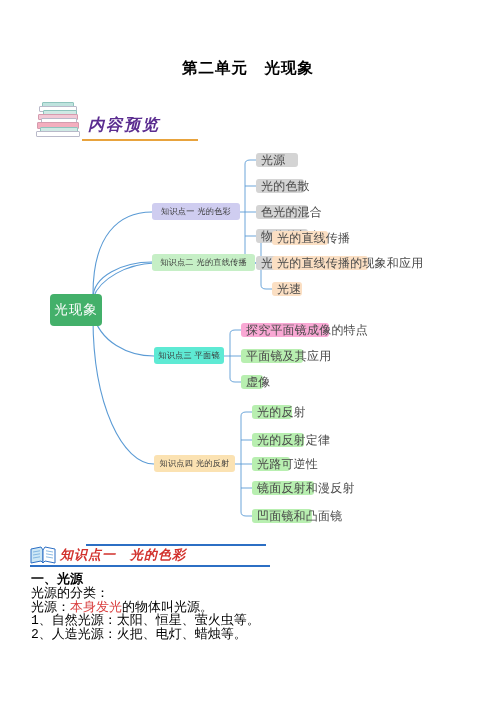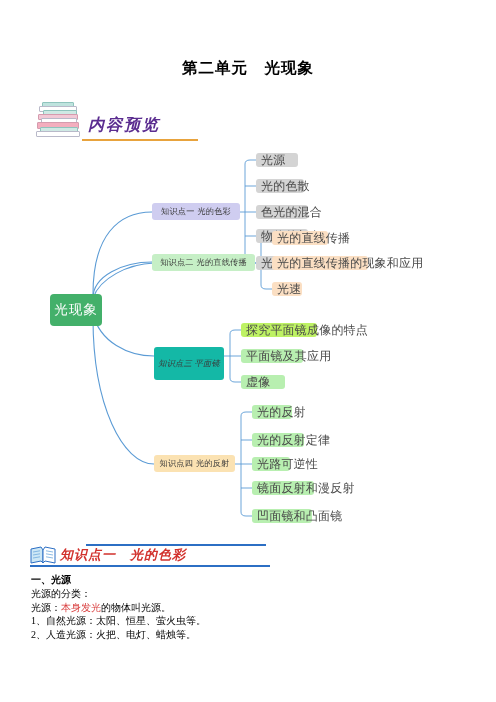--- a/index.html
+++ b/index.html
@@ -171,24 +171,24 @@
     letter-spacing: 1px;
     white-space: nowrap;
   }
 
   
   .body-text {
     position: absolute;
     left: 31px;
     top: 573px;
     width: 430px;
-    font-size: 10px;
+    font-size: 13px;
     line-height: 13.8px;
     color: #000000;
-    font-family: Liberation Serif, serif;
+    font-family: Liberation Mono, monospace;
   }
   .body-text p { margin: 0; padding: 0; }
   .bt-h { font-weight: bold; }
   .hl-red { color: #D93F3F; }
 </style>
 </head>
 <body>
 
 <div class="page">
 
@@ -263,24 +263,24 @@
     <div class="mm-node mm-l2" style="left:228px; top:33px; width:48px; height:14px; background:#D4D4D4;">光的色散</div>
     <div class="mm-node mm-l2" style="left:228px; top:59px; width:52px; height:14px; background:#D4D4D4;">色光的混合</div>
     <div class="mm-node mm-l2" style="left:228px; top:83px; width:52px; height:14px; background:#D4D4D4;">物体的颜色</div>
     <div class="mm-node mm-l2" style="left:228px; top:110px; width:52px; height:14px; background:#D4D4D4;">光具有能量</div>
 
     <div class="mm-node mm-l1" style="left:124px; top:108px; width:103px; height:17px; background:#C6EFC6;">知识点二 光的直线传播</div>
     <div class="mm-node mm-l2" style="left:244px; top:85px; width:56px; height:14px; background:#FBDFC3;">光的直线传播</div>
     <div class="mm-node mm-l2" style="left:244px; top:110px; width:96px; height:14px; background:#FBDFC3;">光的直线传播的现象和应用</div>
     <div class="mm-node mm-l2" style="left:244px; top:136px; width:30px; height:14px; background:#FBDFC3;">光速</div>
 
-    <div class="mm-node mm-l1" style="left:126px; top:201px; width:70px; height:33px; background:#14b8a6;font-style:italic;">知识点三 平面镜</div>
-    <div class="mm-node mm-l2" style="left:213px; top:177px; width:76px; height:14px; background:#bef264;">探究平面镜成像的特点</div>
+    <div class="mm-node mm-l1" style="left:126px; top:201px; width:70px; height:17px; background:#5eead4;">知识点三 平面镜</div>
+    <div class="mm-node mm-l2" style="left:213px; top:177px; width:88px; height:14px; background:#f9a8d4;">探究平面镜成像的特点</div>
     <div class="mm-node mm-l2" style="left:213px; top:203px; width:62px; height:14px; background:#B8EFB0;">平面镜及其应用</div>
-    <div class="mm-node mm-l2" style="left:213px; top:229px; width:44px; height:14px; background:#B8EFB0;">虚像</div>
+    <div class="mm-node mm-l2" style="left:213px; top:229px; width:22px; height:14px; background:#B8EFB0;">虚像</div>
 
     <div class="mm-node mm-l1" style="left:126px; top:309px; width:81px; height:17px; background:#FBE2B2;">知识点四 光的反射</div>
     <div class="mm-node mm-l2" style="left:224px; top:259px; width:40px; height:14px; background:#B8EFB0;">光的反射</div>
     <div class="mm-node mm-l2" style="left:224px; top:287px; width:52px; height:14px; background:#B8EFB0;">光的反射定律</div>
     <div class="mm-node mm-l2" style="left:224px; top:311px; width:38px; height:14px; background:#B8EFB0;">光路可逆性</div>
     <div class="mm-node mm-l2" style="left:224px; top:335px; width:62px; height:14px; background:#B8EFB0;">镜面反射和漫反射</div>
     <div class="mm-node mm-l2" style="left:224px; top:363px; width:60px; height:14px; background:#B8EFB0;">凹面镜和凸面镜</div>
   </div>
 
   <div class="kp-head">

